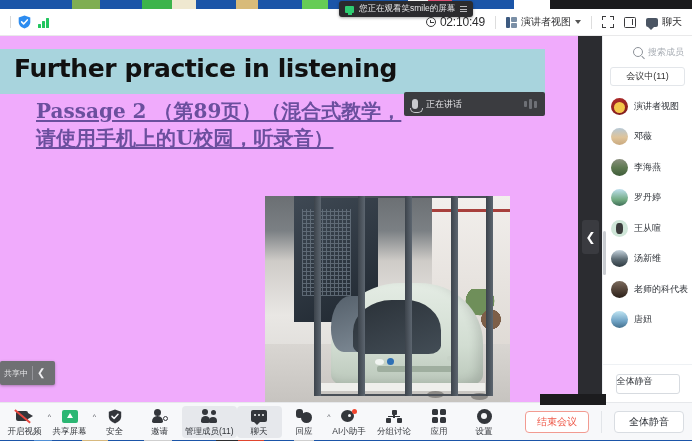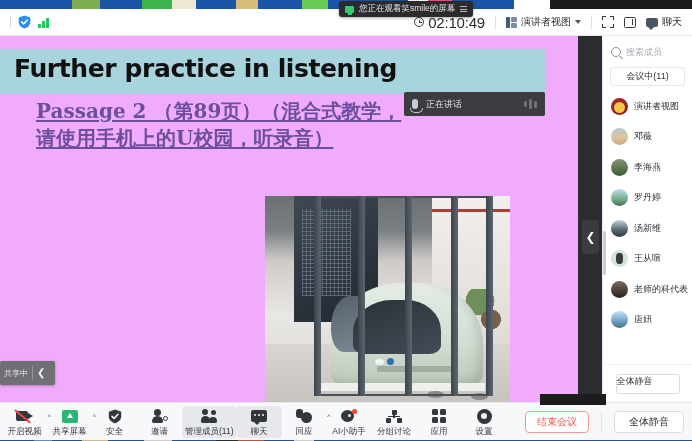--- a/index.html
+++ b/index.html
@@ -51,21 +51,21 @@
 
   .hdr-right{
     margin-left:auto; display:flex; align-items:center; gap:10px;
     padding-right:10px; font-size:10px; color:#2c2c2e;
   }
   .hdr-item{ display:flex; align-items:center; gap:4px; cursor:pointer; white-space:nowrap;}
   .hdr-sep{ width:1px; height:13px; background:#dddddd; }
   .clock-ico{ width:10px;height:10px;border:1.3px solid #3b3b3d;border-radius:50%;position:relative;}
   .clock-ico:after{content:"";position:absolute;left:3.5px;top:1.6px;width:1.1px;height:3.4px;background:#3b3b3d;}
   .clock-ico:before{content:"";position:absolute;left:4.2px;top:4.3px;width:2.6px;height:1.1px;background:#3b3b3d;}
-  .time-txt{ font-size:15px; color:#2c2c2e; letter-spacing:-.2px;}
+  .time-txt{ font-size:12px; color:#2c2c2e; letter-spacing:-.2px;}
   .spk-ico{width:11px;height:11px;position:relative;}
   .spk-ico .a{position:absolute;left:0;top:0;width:4px;height:11px;background:#3d5a80;border-radius:1px;}
   .spk-ico .b{position:absolute;left:5px;top:0;width:6px;height:5px;background:#7a8fa6;border-radius:1px;}
   .spk-ico .c{position:absolute;left:5px;top:6px;width:6px;height:5px;background:#7a8fa6;border-radius:1px;}
   .caret{width:0;height:0;border-left:3.2px solid transparent;border-right:3.2px solid transparent;border-top:4px solid #555;}
   .fs-ico{width:12px;height:12px;position:relative;}
   .fs-ico span{position:absolute;width:4px;height:4px;border:1.4px solid #3b3b3d;}
   .fs-ico span:nth-child(1){left:0;top:0;border-right:none;border-bottom:none;}
   .fs-ico span:nth-child(2){right:0;top:0;border-left:none;border-bottom:none;}
   .fs-ico span:nth-child(3){left:0;bottom:0;border-right:none;border-top:none;}
@@ -201,21 +201,21 @@
   }
 
   
   .panel{
     position:absolute; left:602px; top:27px; width:90px; height:366px;
     background:#ffffff; border-left:1px solid #eceff2;
     display:flex; flex-direction:column;
   }
   .search-row{
     height:26px; display:flex; align-items:center; gap:5px;
-    padding:0 8px; margin-top:3px;
+    padding:0 8px; margin-top:3px;justify-content:flex-end;
   }
   .mag{
     width:10px;height:10px;border:1.3px solid #8d9299;border-radius:50%;position:relative;flex:none;
   }
   .mag:after{content:"";position:absolute;right:-3px;bottom:-2px;width:4px;height:1.3px;background:#8d9299;transform:rotate(45deg);}
   .search-ph{ font-size:9px; color:#a9aeb5; }
   .tab-row{ padding:2px 7px 5px; }
   .tab-btn{
     width:100%; height:19px; border:1px solid #e3e6ea; border-radius:3px;
     background:#fff; font-size:9px; color:#333; display:flex;
@@ -510,26 +510,26 @@
         </div>
       <div class="prow">
           <span class="av g3"></span>
           <span class="pname">李海燕</span>
         </div>
       <div class="prow">
           <span class="av g5"></span>
           <span class="pname">罗丹婷</span>
         </div>
       <div class="prow">
+          <span class="av g7"></span>
+          <span class="pname">王从喧</span>
+        </div>
+      <div class="prow">
           <span class="av g6"></span>
           <span class="pname">汤新维</span>
-        </div>
-      <div class="prow">
-          <span class="av g7"></span>
-          <span class="pname">王从喧</span>
         </div>
       <div class="prow">
           <span class="av g8"></span>
           <span class="pname">老师的科代表</span>
         </div>
       <div class="prow">
           <span class="av g9"></span>
           <span class="pname">唐妞</span>
         </div>
 

